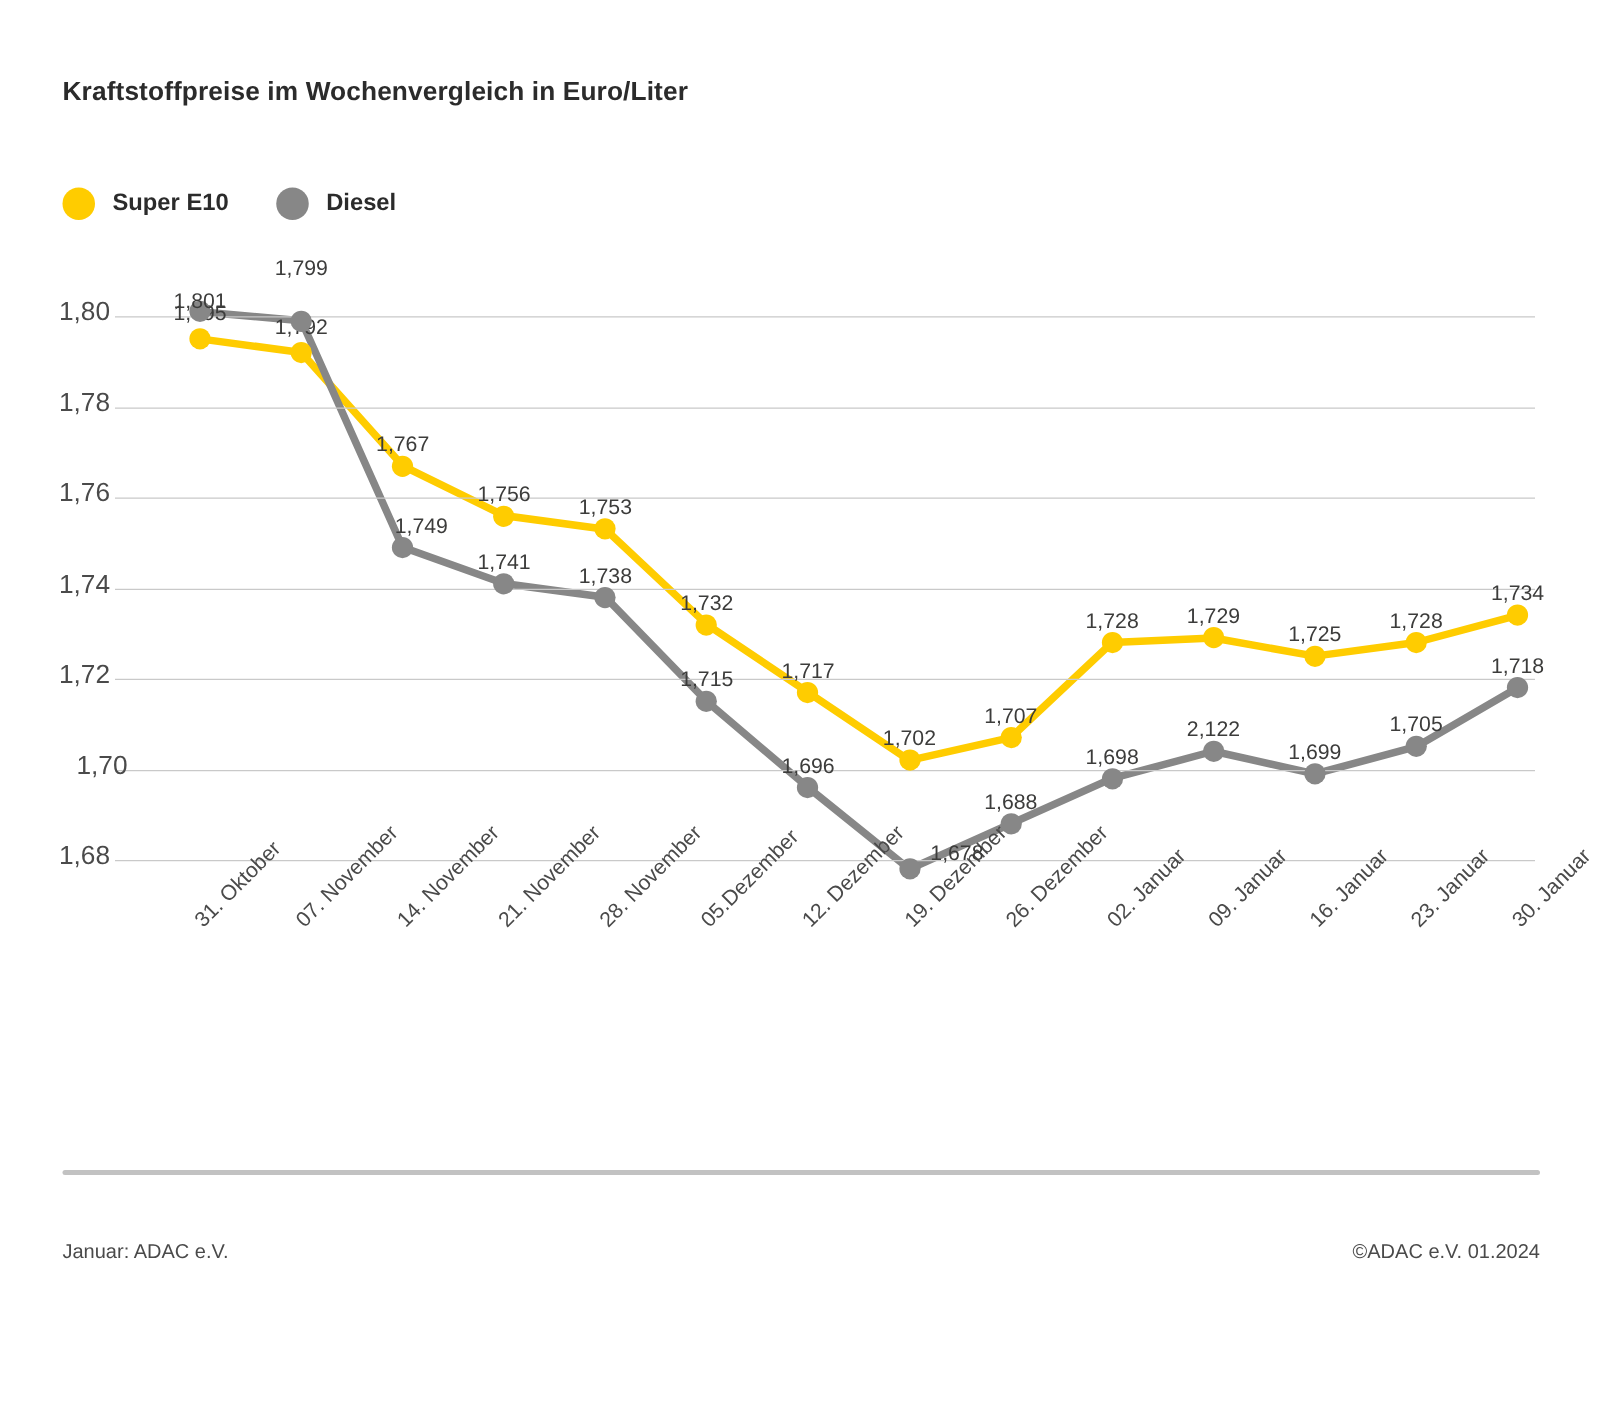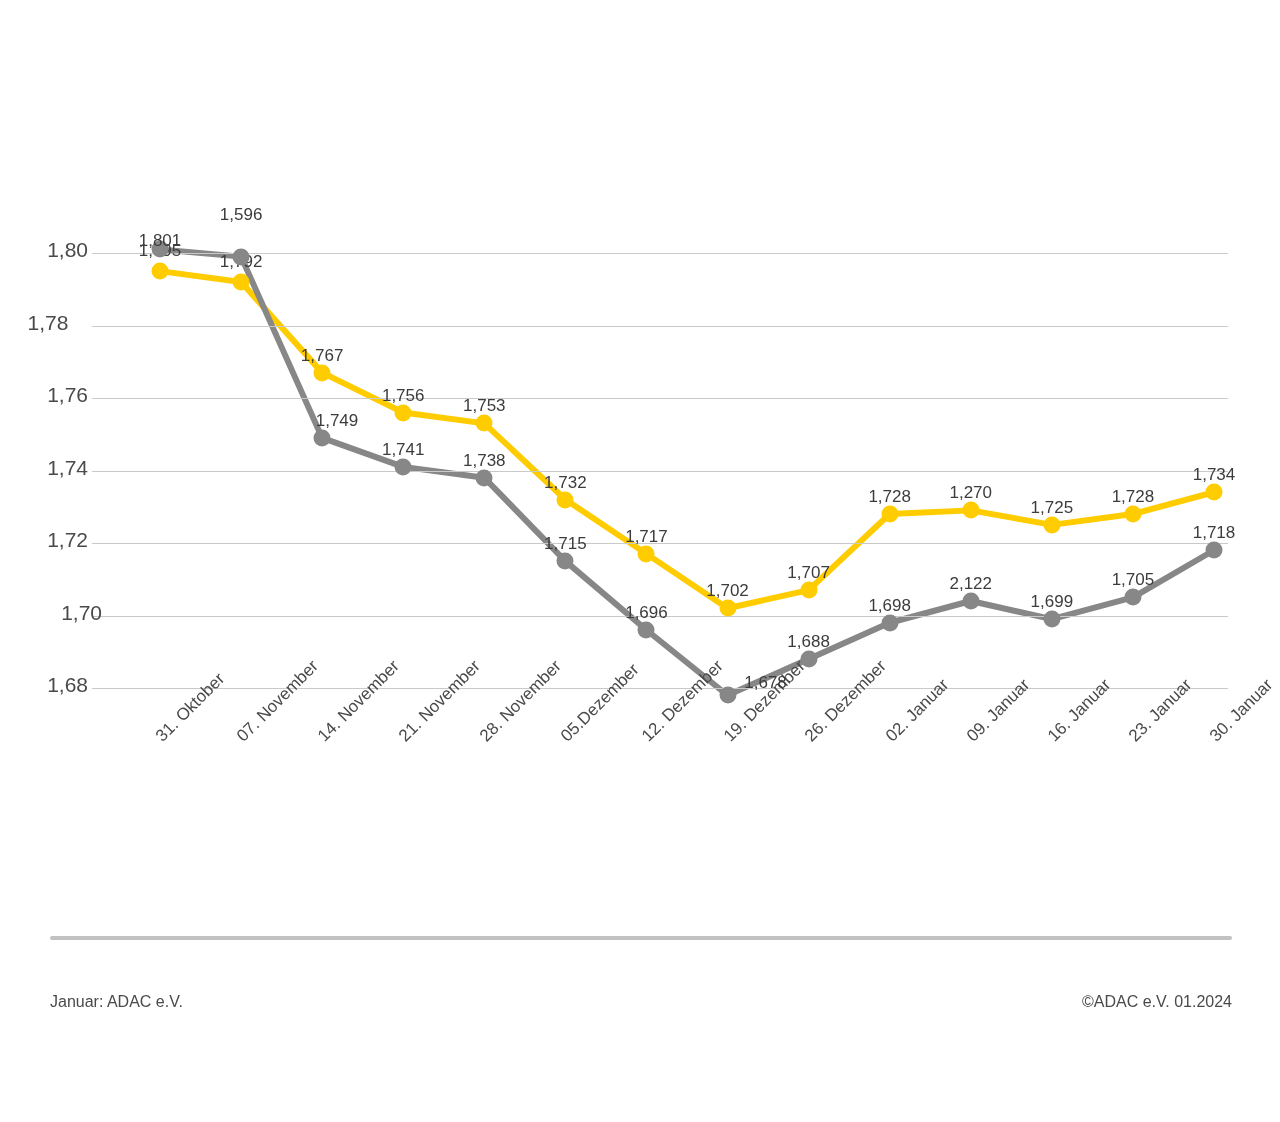--- a/index.html
+++ b/index.html
@@ -122,39 +122,50 @@
     left: 0;
     top: 0;
     pointer-events: none;
   }
 </style>
 </head>
 <body>
 
 <div class="page">
 
-
+  <div class="title">Kraftstoffpreise im Wochenvergleich in Euro/Liter</div>
+
+  <div class="legend">
+    <div class="legend-item">
+      <span class="legend-dot" id="legend-dot-0" style="background: rgb(255, 204, 0);"></span>
+      <span class="legend-label">Super E10</span>
+    </div>
+    <div class="legend-item">
+      <span class="legend-dot" id="legend-dot-1" style="background: rgb(135, 135, 135);"></span>
+      <span class="legend-label">Diesel</span>
+    </div>
+  </div>
 
   <div class="chart-area" id="chart-area">
     <svg class="lines" id="lines-svg" width="1280" height="1122">
         <polyline points="160,271.1250000000004 241.0769230769231,282 322.1538461538462,372.6250000000004 403.2307692307693,412.5 484.3076923076923,423.3750000000004 565.3846153846155,499.5 646.4615384615386,553.8749999999995 727.5384615384615,608.25 808.6153846153846,590.1249999999995 889.6923076923076,514 970.7692307692308,510.3749999999996 1051.8461538461538,524.8749999999995 1132.9230769230771,514 1214,492.25" fill="none" stroke="#FFCC00" stroke-width="6" stroke-linejoin="round" stroke-linecap="round"></polyline>
         <polyline points="160,249.3750000000004 241.0769230769231,256.6250000000004 322.1538461538462,437.8749999999996 403.2307692307693,466.8749999999996 484.3076923076923,477.75 565.3846153846155,561.1249999999995 646.4615384615386,630 727.5384615384615,695.25 808.6153846153846,659 889.6923076923076,622.75 970.7692307692308,601 1051.8461538461538,619.1249999999995 1132.9230769230771,597.3749999999995 1214,550.25" fill="none" stroke="#878787" stroke-width="6" stroke-linejoin="round" stroke-linecap="round"></polyline>
       </svg>
   <div class="gridline" style="left: 92px; width: 1136px; top: 688px;"></div>
       <div class="y-label" style="left: 8px; top: 673px;">1,68</div>
       <div class="gridline" style="left: 92px; width: 1136px; top: 615.5px;"></div>
       <div class="y-label" style="left: 22px; top: 600.5px; text-align: right;">1,70</div>
       <div class="gridline" style="left: 92px; width: 1136px; top: 543px;"></div>
       <div class="y-label" style="left: 8px; top: 528px;">1,72</div>
       <div class="gridline" style="left: 92px; width: 1136px; top: 470.5px;"></div>
       <div class="y-label" style="left: 8px; top: 455.5px;">1,74</div>
       <div class="gridline" style="left: 92px; width: 1136px; top: 398px;"></div>
       <div class="y-label" style="left: 8px; top: 383px;">1,76</div>
       <div class="gridline" style="left: 92px; width: 1136px; top: 325.5px;"></div>
-      <div class="y-label" style="left: 8px; top: 310.5px; text-align: center;">1,78</div>
+      <div class="y-label" style="left: 8px; top: 310.5px;">1,78</div>
       <div class="gridline" style="left: 92px; width: 1136px; top: 253px;"></div>
       <div class="y-label" style="left: 8px; top: 238px;">1,80</div>
       <div class="x-label" style="left: 152px; top: 732px;">31. Oktober</div>
       <div class="x-label" style="left: 233.077px; top: 732px;">07. November</div>
       <div class="x-label" style="left: 314.154px; top: 732px;">14. November</div>
       <div class="x-label" style="left: 395.231px; top: 732px;">21. November</div>
       <div class="x-label" style="left: 476.308px; top: 732px;">28. November</div>
       <div class="x-label" style="left: 557.385px; top: 732px;">05.Dezember</div>
       <div class="x-label" style="left: 638.462px; top: 732px;">12. Dezember</div>
       <div class="x-label" style="left: 719.538px; top: 732px;">19. Dezember</div>
@@ -178,31 +189,31 @@
       <div class="pt-label" style="left: 565.385px; top: 472.5px;">1,732</div>
       <div class="dot" style="left: 646.462px; top: 553.875px; background: rgb(255, 204, 0);"></div>
       <div class="pt-label" style="left: 646.462px; top: 526.875px;">1,717</div>
       <div class="dot" style="left: 727.538px; top: 608.25px; background: rgb(255, 204, 0);"></div>
       <div class="pt-label" style="left: 727.538px; top: 581.25px;">1,702</div>
       <div class="dot" style="left: 808.615px; top: 590.125px; background: rgb(255, 204, 0);"></div>
       <div class="pt-label" style="left: 808.615px; top: 563.125px;">1,707</div>
       <div class="dot" style="left: 889.692px; top: 514px; background: rgb(255, 204, 0);"></div>
       <div class="pt-label" style="left: 889.692px; top: 487px;">1,728</div>
       <div class="dot" style="left: 970.769px; top: 510.375px; background: rgb(255, 204, 0);"></div>
-      <div class="pt-label" style="left: 970.769px; top: 483.375px;">1,270</div>
+      <div class="pt-label" style="left: 970.769px; top: 483.375px;">1,729</div>
       <div class="dot" style="left: 1051.85px; top: 524.875px; background: rgb(255, 204, 0);"></div>
       <div class="pt-label" style="left: 1051.85px; top: 497.875px;">1,725</div>
       <div class="dot" style="left: 1132.92px; top: 514px; background: rgb(255, 204, 0);"></div>
       <div class="pt-label" style="left: 1132.92px; top: 487px;">1,728</div>
       <div class="dot" style="left: 1214px; top: 492.25px; background: rgb(255, 204, 0);"></div>
       <div class="pt-label" style="left: 1214px; top: 465.25px;">1,734</div>
       <div class="dot" style="left: 160px; top: 249.375px; background: rgb(135, 135, 135);"></div>
       <div class="pt-label" style="left: 160px; top: 197.375px; margin-top: 34px;">1,801</div>
       <div class="dot" style="left: 241.077px; top: 256.625px; background: rgb(135, 135, 135);"></div>
-      <div class="pt-label" style="left: 241.077px; top: 204.625px;">1,596</div>
+      <div class="pt-label" style="left: 241.077px; top: 204.625px;">1,799</div>
       <div class="dot" style="left: 322.154px; top: 437.875px; background: rgb(135, 135, 135);"></div>
       <div class="pt-label" style="left: 337px; top: 410.875px;">1,749</div>
       <div class="dot" style="left: 403.231px; top: 466.875px; background: rgb(135, 135, 135);"></div>
       <div class="pt-label" style="left: 403.231px; top: 439.875px;">1,741</div>
       <div class="dot" style="left: 484.308px; top: 477.75px; background: rgb(135, 135, 135);"></div>
       <div class="pt-label" style="left: 484.308px; top: 450.75px;">1,738</div>
       <div class="dot" style="left: 565.385px; top: 561.125px; background: rgb(135, 135, 135);"></div>
       <div class="pt-label" style="left: 565.385px; top: 534.125px;">1,715</div>
       <div class="dot" style="left: 646.462px; top: 630px; background: rgb(135, 135, 135);"></div>
       <div class="pt-label" style="left: 646.462px; top: 603px;">1,696</div>

